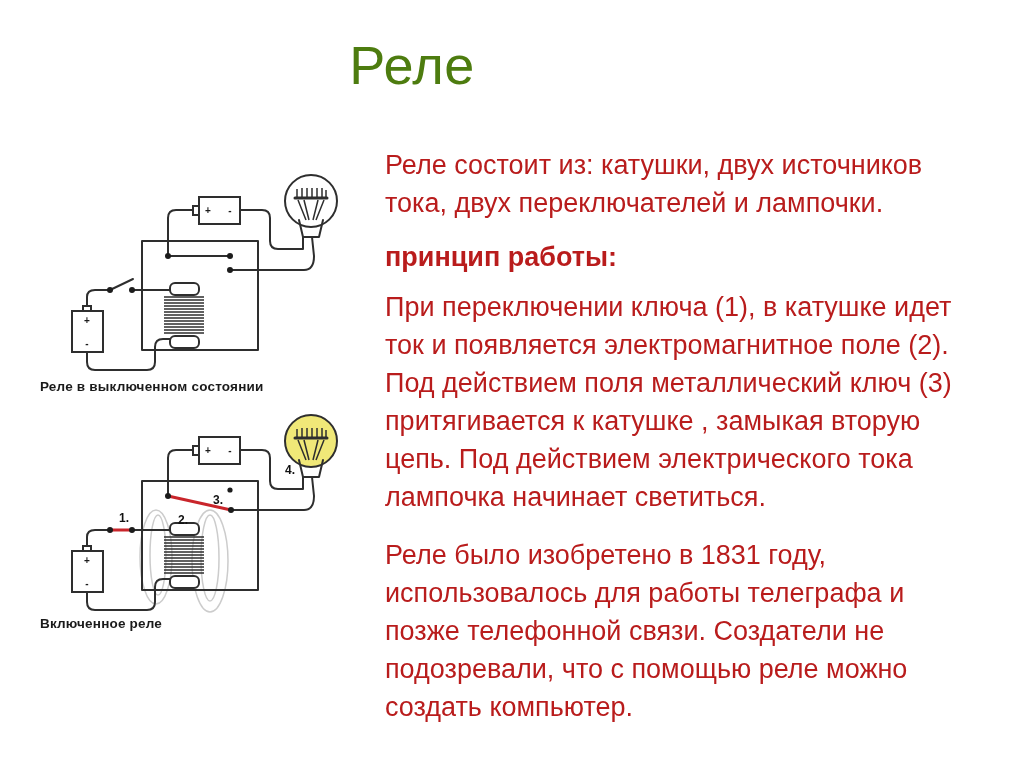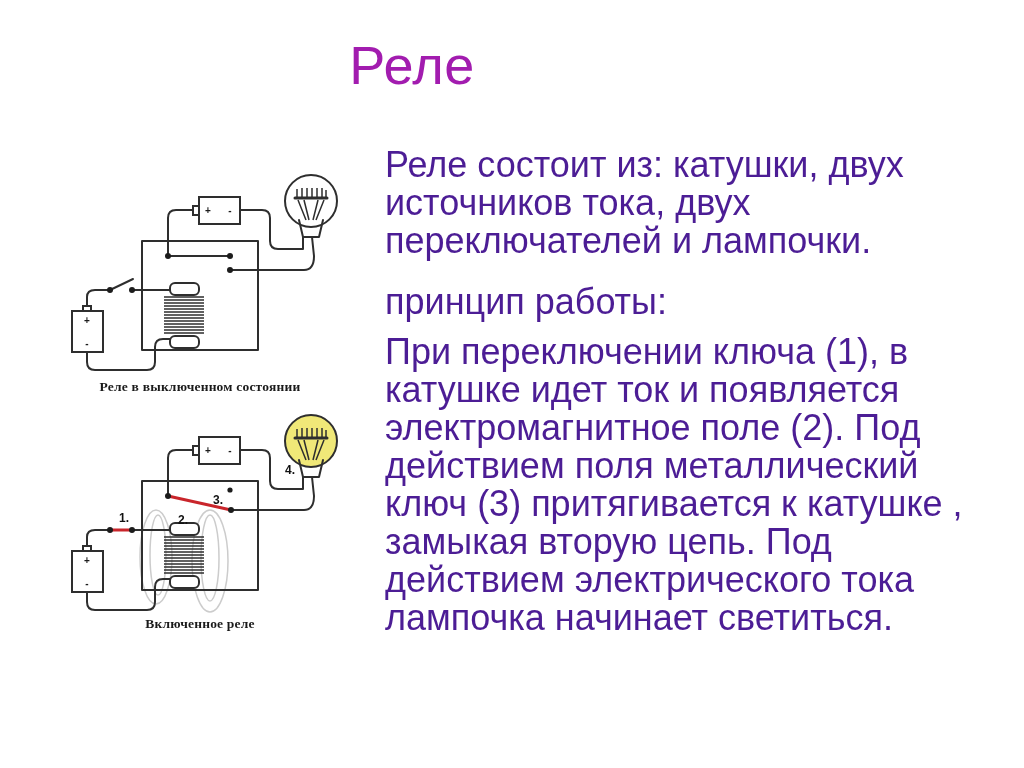--- a/index.html
+++ b/index.html
@@ -3,40 +3,39 @@
 <meta charset="utf-8">
 <style>
   html,body{margin:0;padding:0;}
   body{
     width:1024px;height:768px;position:relative;background:#ffffff;
     font-family:"Liberation Sans","DejaVu Sans",sans-serif;color:#000;
     overflow:hidden;
   }
   .slide-title{
     position:absolute;top:34px;left:0;width:824px;text-align:center;
-    font-size:54px;font-weight:400;letter-spacing:0.5px;color:#a21caf;
+    font-size:54px;font-weight:400;letter-spacing:0.5px;color:#4d7c0f;
   }
   .text-panel{
     position:absolute;left:385px;top:146px;width:592px;
-    font-size:36px;line-height:38px;color:#4c1d95;
+    font-size:27px;line-height:38px;color:#b91c1c;
   }
   .text-panel p{margin:0;}
-  .text-panel .heading{font-weight:normal;margin-top:23px;}
+  .text-panel .heading{font-weight:bold;margin-top:16px;}
   .text-panel .body2{margin-top:12px;}
   .text-panel .body3{margin-top:20px;}
   .diagram{
     position:absolute;width:320px;
   }
   .diagram-off{left:40px;top:150px;}
   .diagram-on{left:40px;top:390px;}
   .diagram svg{display:block;}
   .diagram .caption{
-    text-align:center;font-size:13.5px;font-weight:bold;color:#1a1a1a;
+    font-size:13.5px;font-weight:bold;color:#1a1a1a;
     letter-spacing:0.2px;
-    font-family:Liberation Serif, serif;
   }
   .diagram-off .caption{margin-top:5px;}
   .diagram-on .caption{}
   
   .ln{stroke:#2e2e2e;stroke-width:2;fill:none;stroke-linecap:round;stroke-linejoin:round;}
   .thin{stroke:#2e2e2e;stroke-width:1.5;fill:none;}
   .dot{fill:#1c1c1c;stroke:none;}
   .comp{fill:#ffffff;stroke:#2e2e2e;stroke-width:2;}
   .sign{font-size:10px;font-weight:bold;fill:#1c1c1c;text-anchor:middle;}
   .red{stroke:#c9252b;stroke-width:3;fill:none;stroke-linecap:round;}
@@ -185,13 +184,14 @@
       <text class="numlbl" x="245" y="84">4.</text>
     </g>
   </svg>
   <div class="caption">Включенное реле</div>
 </div>
 
 <div class="text-panel">
   <p>Реле состоит из: катушки, двух источников тока, двух переключателей и лампочки.</p>
   <p class="heading">принцип работы:</p>
   <p class="body2">При переключении ключа (1), в катушке идет ток и появляется электромагнитное поле (2). Под действием поля металлический ключ (3) притягивается к катушке , замыкая вторую цепь. Под действием электрического тока лампочка начинает светиться.</p>
+  <p class="body3">Реле было изобретено в 1831 году, использовалось для работы телеграфа и позже телефонной связи. Создатели не подозревали, что с помощью реле можно создать компьютер.</p>
 </div>
 
 </body></html>

